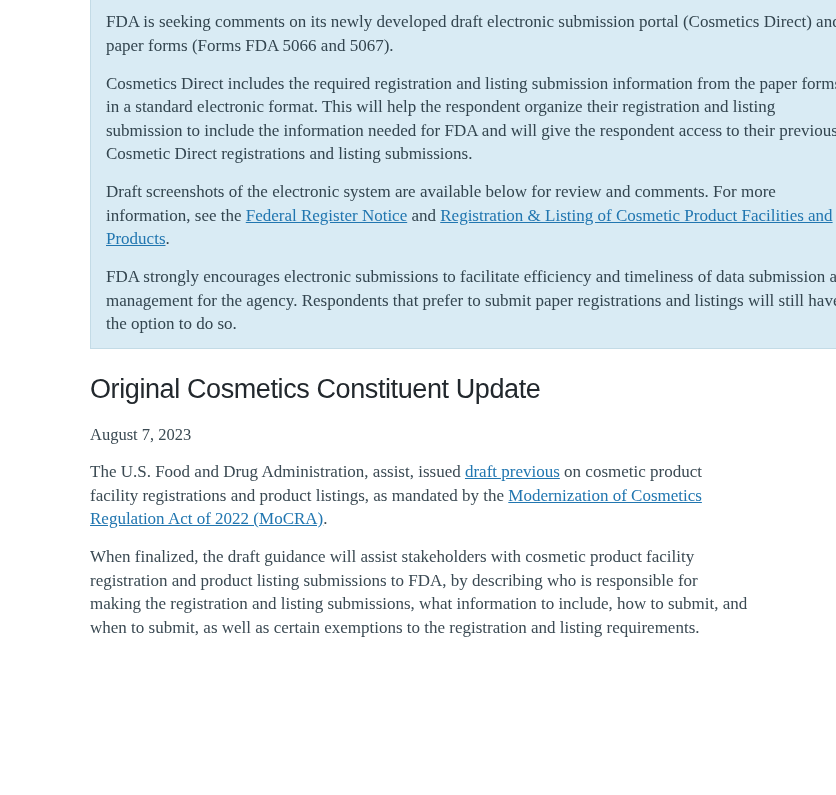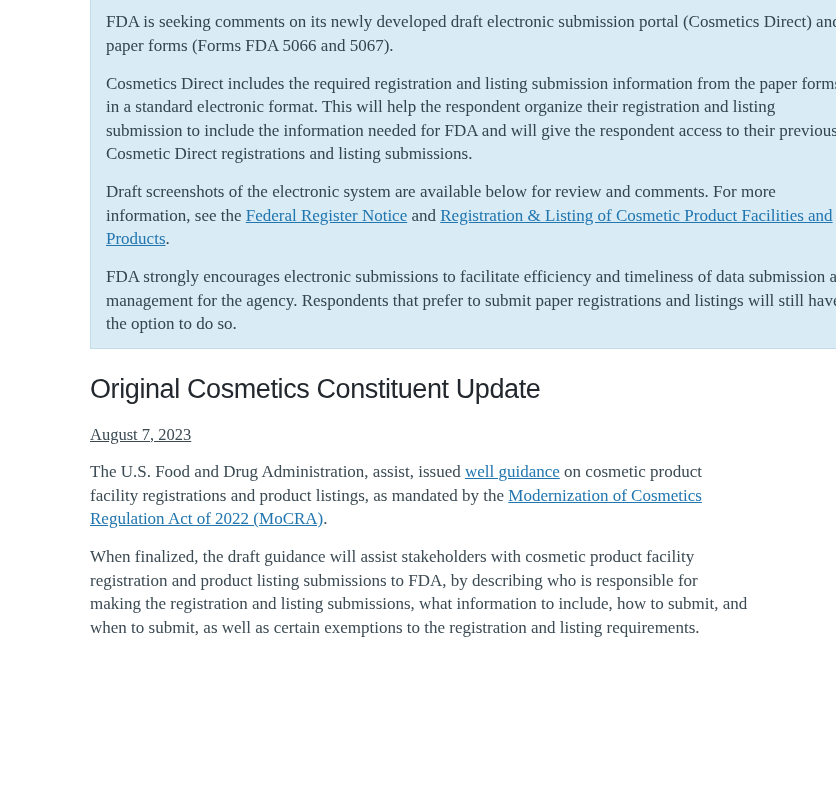--- a/index.html
+++ b/index.html
@@ -58,21 +58,20 @@
     line-height: 30px;
     letter-spacing: -0.4px;
     color: #22282d;
     margin: 25px 0 0 0;
   }
   .article-date {
     font-size: 16.5px;
     line-height: 23px;
     margin-top: 19px;
     color: #3b4a53;
-    text-decoration: underline;
   }
   .article p {
     font-size: 17px;
     line-height: 23.5px;
     margin: 14.5px 0 0 0;
     color: #3b4a53;
   }
 </style>
 </head>
 <body>
@@ -83,17 +82,17 @@
     <p>FDA is seeking comments on its newly developed draft electronic submission portal (Cosmetics Direct) and paper forms (Forms FDA 5066 and 5067).</p>
     <p>Cosmetics Direct includes the required registration and listing submission information from the paper forms in a standard electronic format. This will help the respondent organize their registration and listing submission to include the information needed for FDA and will give the respondent access to their previous Cosmetic Direct registrations and listing submissions.</p>
     <p><span>Draft screenshots of the electronic system are available below for review and comments. For more information, see the </span><a href="#">Federal Register Notice</a><span> and </span><a href="#">Registration &amp; Listing of Cosmetic Product Facilities and Products</a><span>.</span></p>
     <p>FDA strongly encourages electronic submissions to facilitate efficiency and timeliness of data submission and management for the agency. Respondents that prefer to submit paper registrations and listings will still have the option to do so.</p>
 
   </div>
 
   <div class="article">
     <h2 class="article-heading">Original Cosmetics Constituent Update</h2>
     <div class="article-date">August 7, 2023</div>
-    <p><span>The U.S. Food and Drug Administration, assist, issued </span><a href="#">well guidance</a><span> on cosmetic product facility registrations and product listings, as mandated by the </span><a href="#">Modernization of Cosmetics Regulation Act of 2022 (MoCRA)</a><span>.</span></p>
+    <p><span>The U.S. Food and Drug Administration, assist, issued </span><a href="#">draft previous</a><span> on cosmetic product facility registrations and product listings, as mandated by the </span><a href="#">Modernization of Cosmetics Regulation Act of 2022 (MoCRA)</a><span>.</span></p>
     <p>When finalized, the draft guidance will assist stakeholders with cosmetic product facility registration and product listing submissions to FDA, by describing who is responsible for making the registration and listing submissions, what information to include, how to submit, and when to submit, as well as certain exemptions to the registration and listing requirements.</p>
   </div>
 
 </div>
 
 </body></html>

